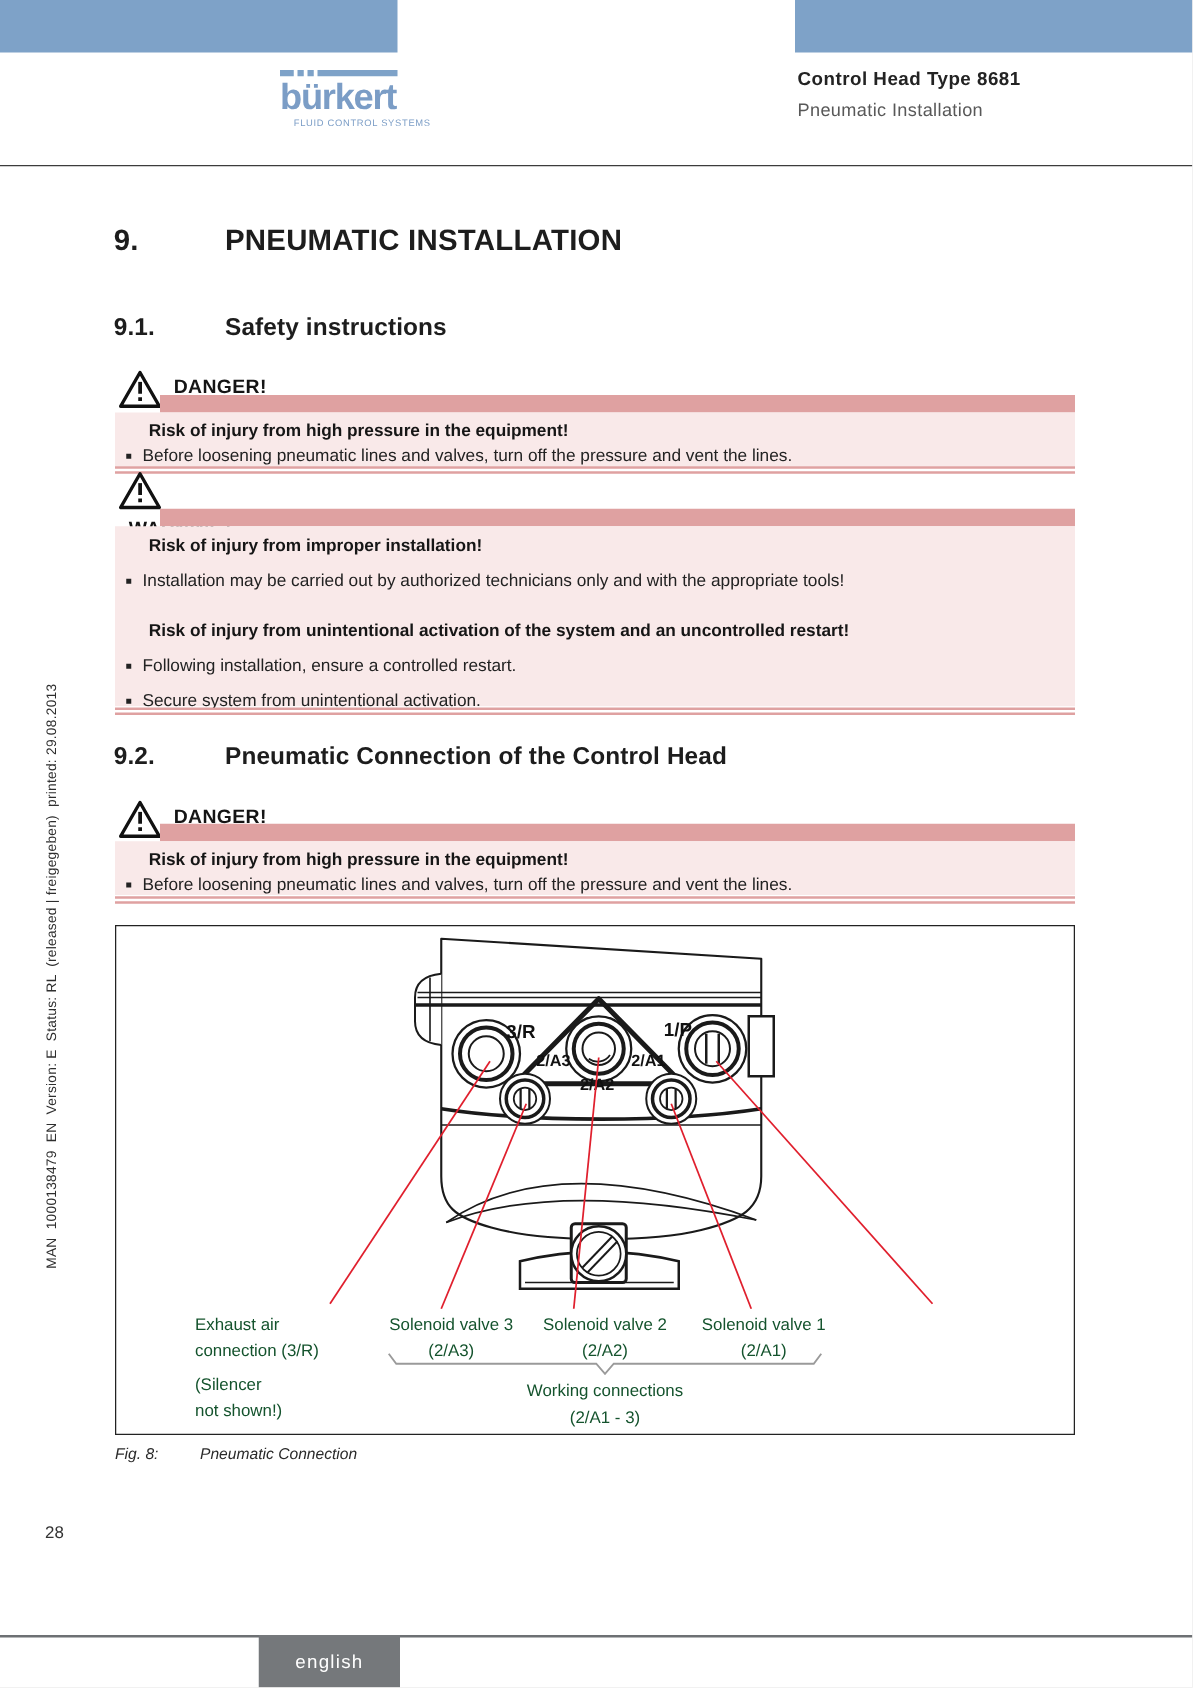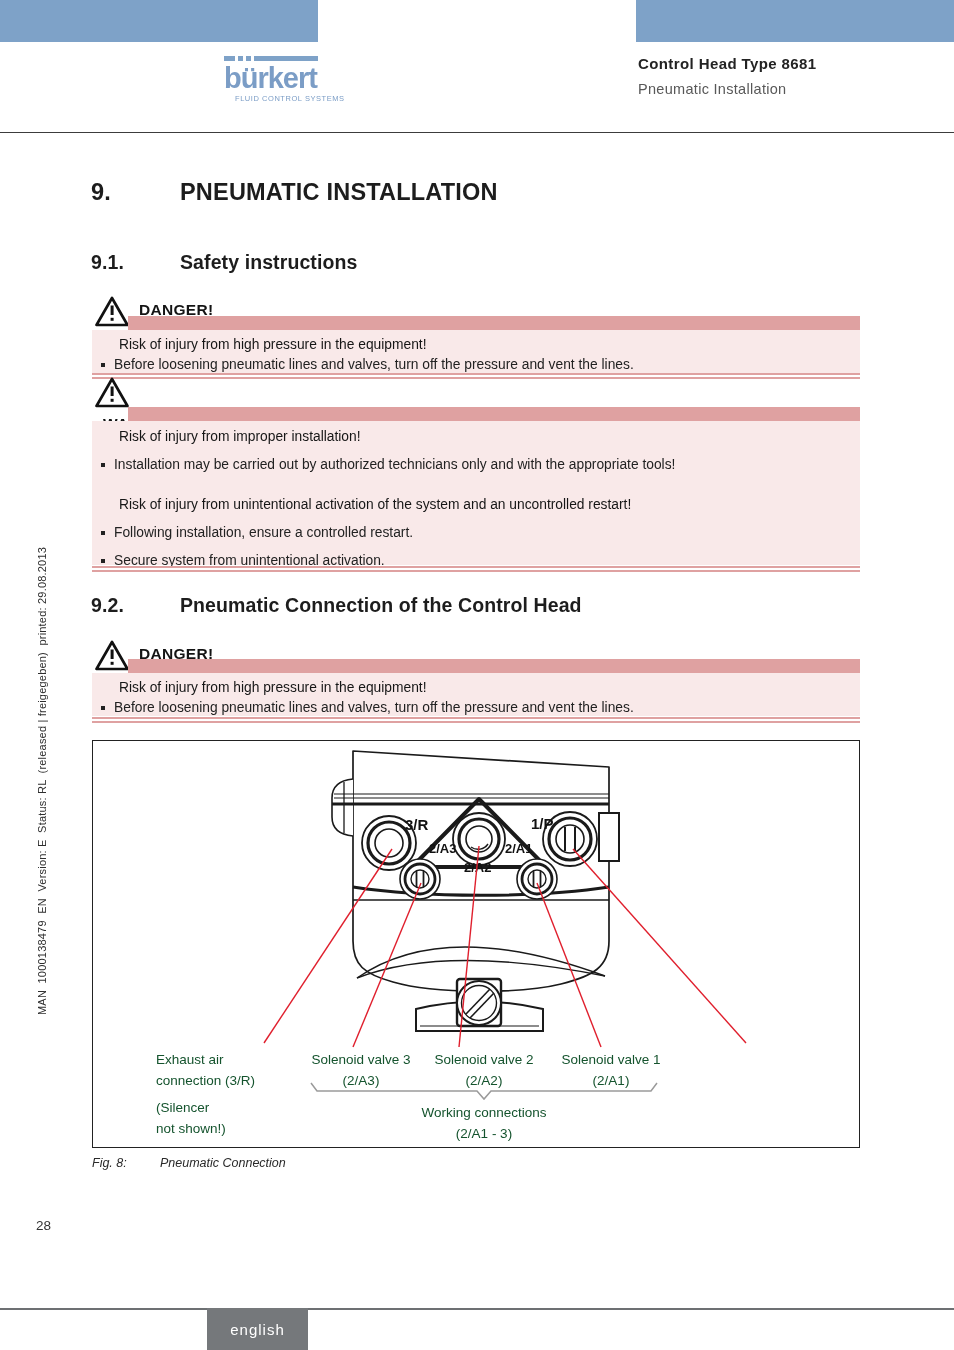--- a/index.html
+++ b/index.html
@@ -27,42 +27,42 @@
   .heading{position:absolute;left:91px;white-space:nowrap;font-weight:bold;color:#1d1d1d;line-height:1;}
   .h1{top:181px;font-size:23.5px;letter-spacing:0.2px;}
   .h2{font-size:19.5px;letter-spacing:0.1px;}
   .hnum{display:inline-block;width:89px;}
 
   
   .warn-head{position:absolute;left:94px;display:flex;align-items:flex-start;}
   .warn-level{font-size:15.5px;font-weight:bold;color:#141414;margin-left:9px;margin-top:6px;letter-spacing:0.3px;}
   .warn-bar{position:absolute;left:128px;width:732px;height:14px;background:#dfa1a1;}
   .warn-box{position:absolute;left:92px;width:768px;background:#f9e9e9;box-sizing:border-box;padding:5px 10px 0 7px;}
-  .warn-title{font-size:13.8px;font-weight:normal;line-height:20px;color:#161616;padding-left:20px;}
+  .warn-title{font-size:13.8px;font-weight:bold;line-height:20px;color:#161616;padding-left:20px;}
   .warn-bullet{display:flex;font-size:13.8px;line-height:20px;color:#222;}
   .warn-bullet .sq{width:4px;height:4px;background:#222;margin:8px 9px 0 2px;flex:none;}
   .mt8{margin-top:8px;} .mt20{margin-top:20px;}
   .dline{position:absolute;left:92px;width:768px;height:6px;
          border-top:2px solid #dfa1a1;border-bottom:2px solid #dfa1a1;box-sizing:border-box;}
 
   
   .figure-box{position:absolute;left:92px;top:740px;width:768px;height:408px;border:1.3px solid #222;box-sizing:border-box;}
   .fig-svg{position:absolute;left:0;top:0;}
   .callout{position:absolute;font-size:13.5px;line-height:21px;color:#14532d;}
   .center{text-align:center;}
   .fig-caption{position:absolute;left:92px;top:1156px;font-size:12.5px;font-style:italic;color:#2a2a2a;display:flex;}
   .fig-caption .flabel{display:inline-block;width:68px;}
 
   
   .sidebar-note{position:absolute;left:36px;top:495px;height:520px;
         writing-mode:vertical-rl;transform:rotate(180deg);
         font-size:11px;color:#2e2e2e;white-space:pre;letter-spacing:0.2px;}
   .page-number{position:absolute;left:36px;top:1218px;font-size:13.5px;color:#333;}
   .footer-rule{position:absolute;left:0;top:1308px;width:954px;height:1.5px;background:#6d7073;}
-  .footer-lang{position:absolute;left:207px;top:1308px;width:101px;height:42px;background:#75787b;
+  .footer-lang{position:absolute;left:207px;top:1308px;width:113px;height:42px;background:#75787b;
         color:#fff;font-size:15px;letter-spacing:1px;display:flex;align-items:center;justify-content:center;}
   text{font-family:"Liberation Sans",sans-serif;}
 </style>
 </head>
 <body>
 
 <div class="page">
 
   <div class="topbar left"></div>
   <div class="topbar right"></div>

